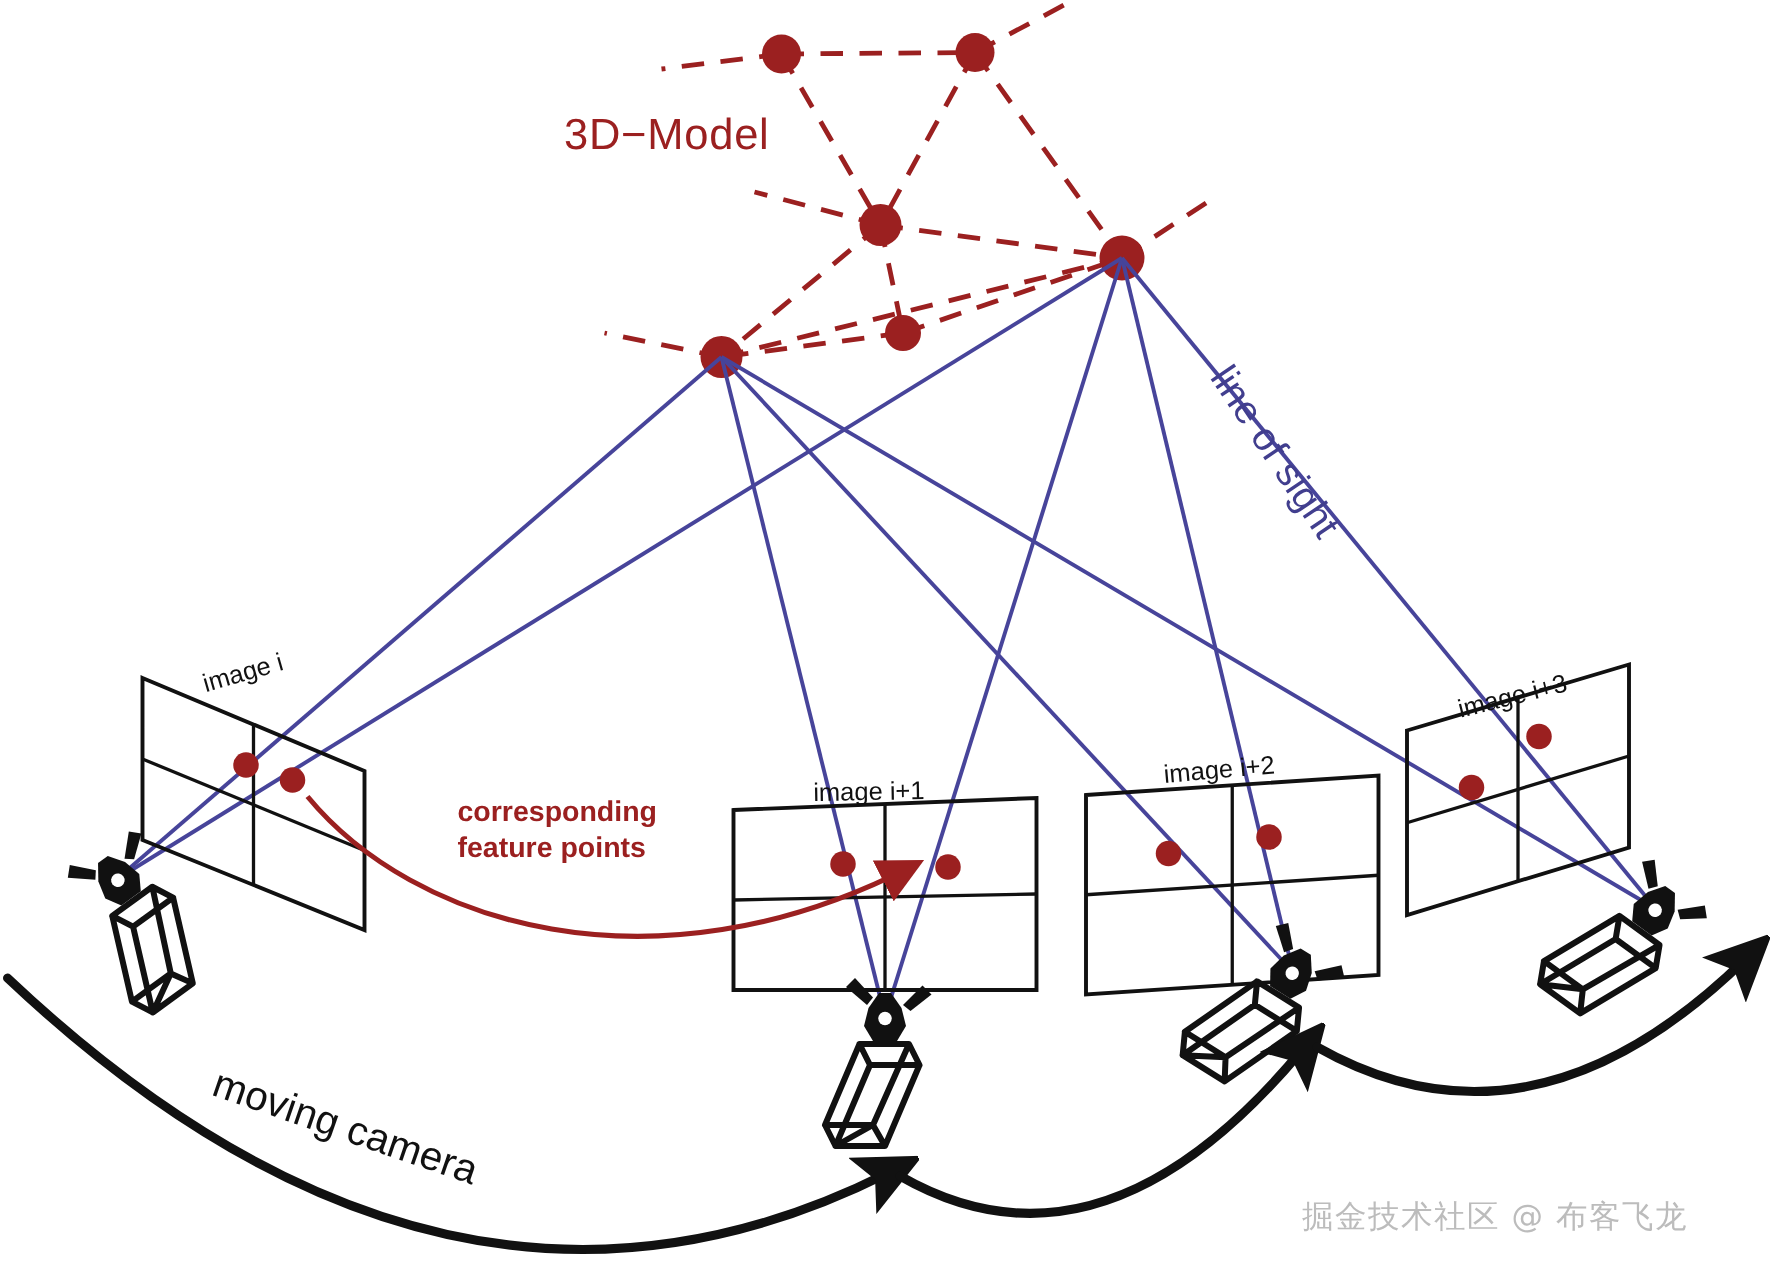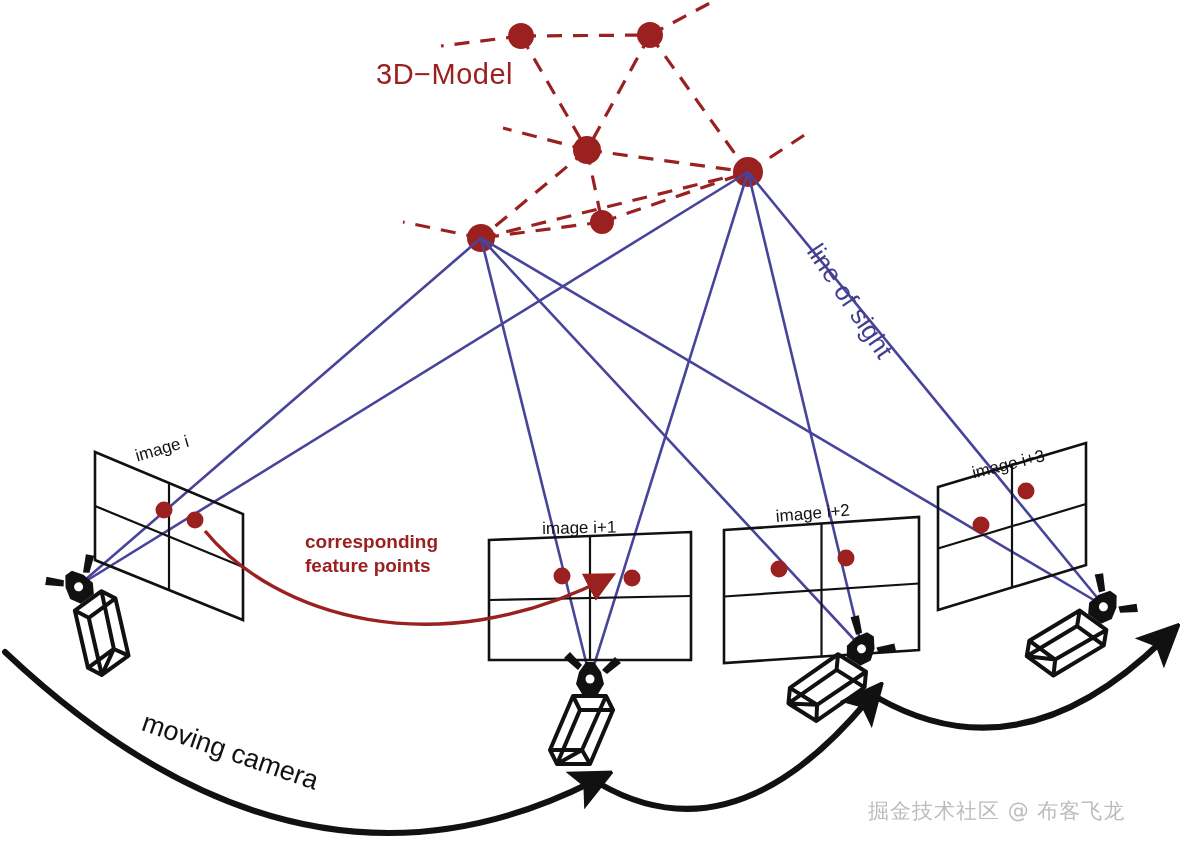--- a/index.html
+++ b/index.html
@@ -1,20 +1,20 @@
 <!DOCTYPE html>
 <html><head>
 <meta charset="utf-8">
 <style>
   html,body{margin:0;padding:0;background:#ffffff;}
   body{font-family:"Liberation Sans",sans-serif;}
   #stage{position:relative;width:1180px;height:844px;background:#fff;overflow:hidden;}
   svg#scene{position:absolute;left:0;top:0;width:1180px;height:844px;}
   .lbl{position:absolute;white-space:nowrap;font-family:"Liberation Sans",sans-serif;}
-  .lbl-3dmodel{left:376px;top:58px;font-size:29px;color:#9B2020;letter-spacing:.5px;}
+  .lbl-3dmodel{left:376px;top:74px;font-size:29px;color:#9B2020;letter-spacing:.5px;}
   .lbl-los{left:826px;top:238px;font-size:26px;color:#413E8E;transform:rotate(56deg);transform-origin:left top;}
   .lbl-corr{left:305px;top:530px;font-size:19px;color:#9B2020;line-height:1.25;font-weight:bold;}
   .lbl-moving{left:148px;top:707px;font-size:27px;color:#111;transform:rotate(19deg);transform-origin:left top;}
   .lbl-img{font-size:17px;color:#111;}
   .lbl-img-i{left:133px;top:447px;transform:rotate(-16deg);transform-origin:left top;}
   .lbl-img-i1{left:542px;top:519px;transform:rotate(-1deg);transform-origin:left top;}
   .lbl-img-i2{left:775px;top:507px;transform:rotate(-5deg);transform-origin:left top;}
   .lbl-img-i3{left:970px;top:464px;transform:rotate(-14deg);transform-origin:left top;}
   .watermark{left:868px;top:797px;font-size:21px;color:#bcbcbc;font-family:"DejaVu Sans",sans-serif;letter-spacing:1px;text-align:right;}
 </style>

